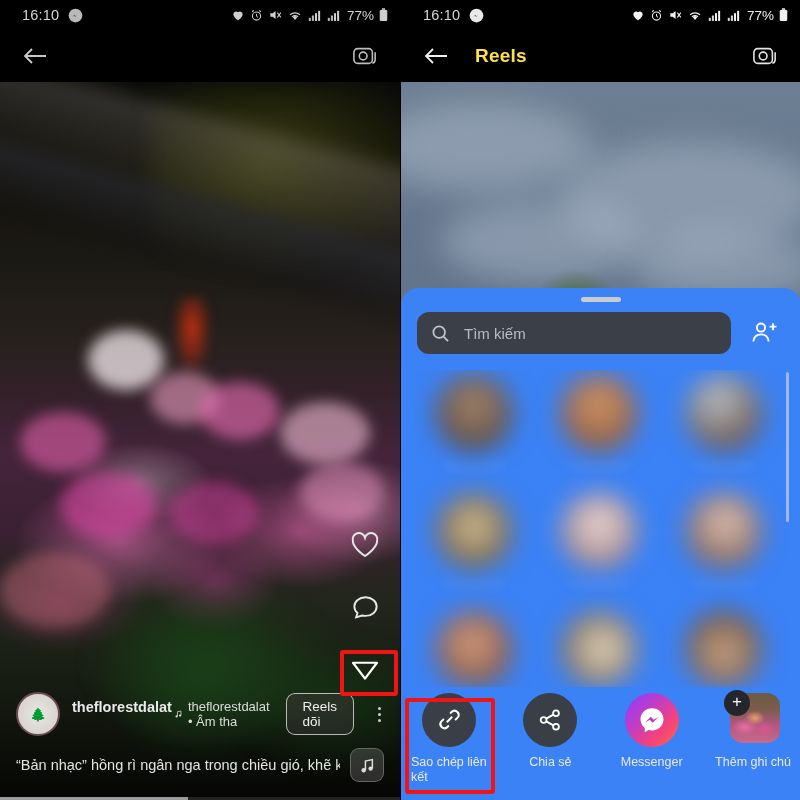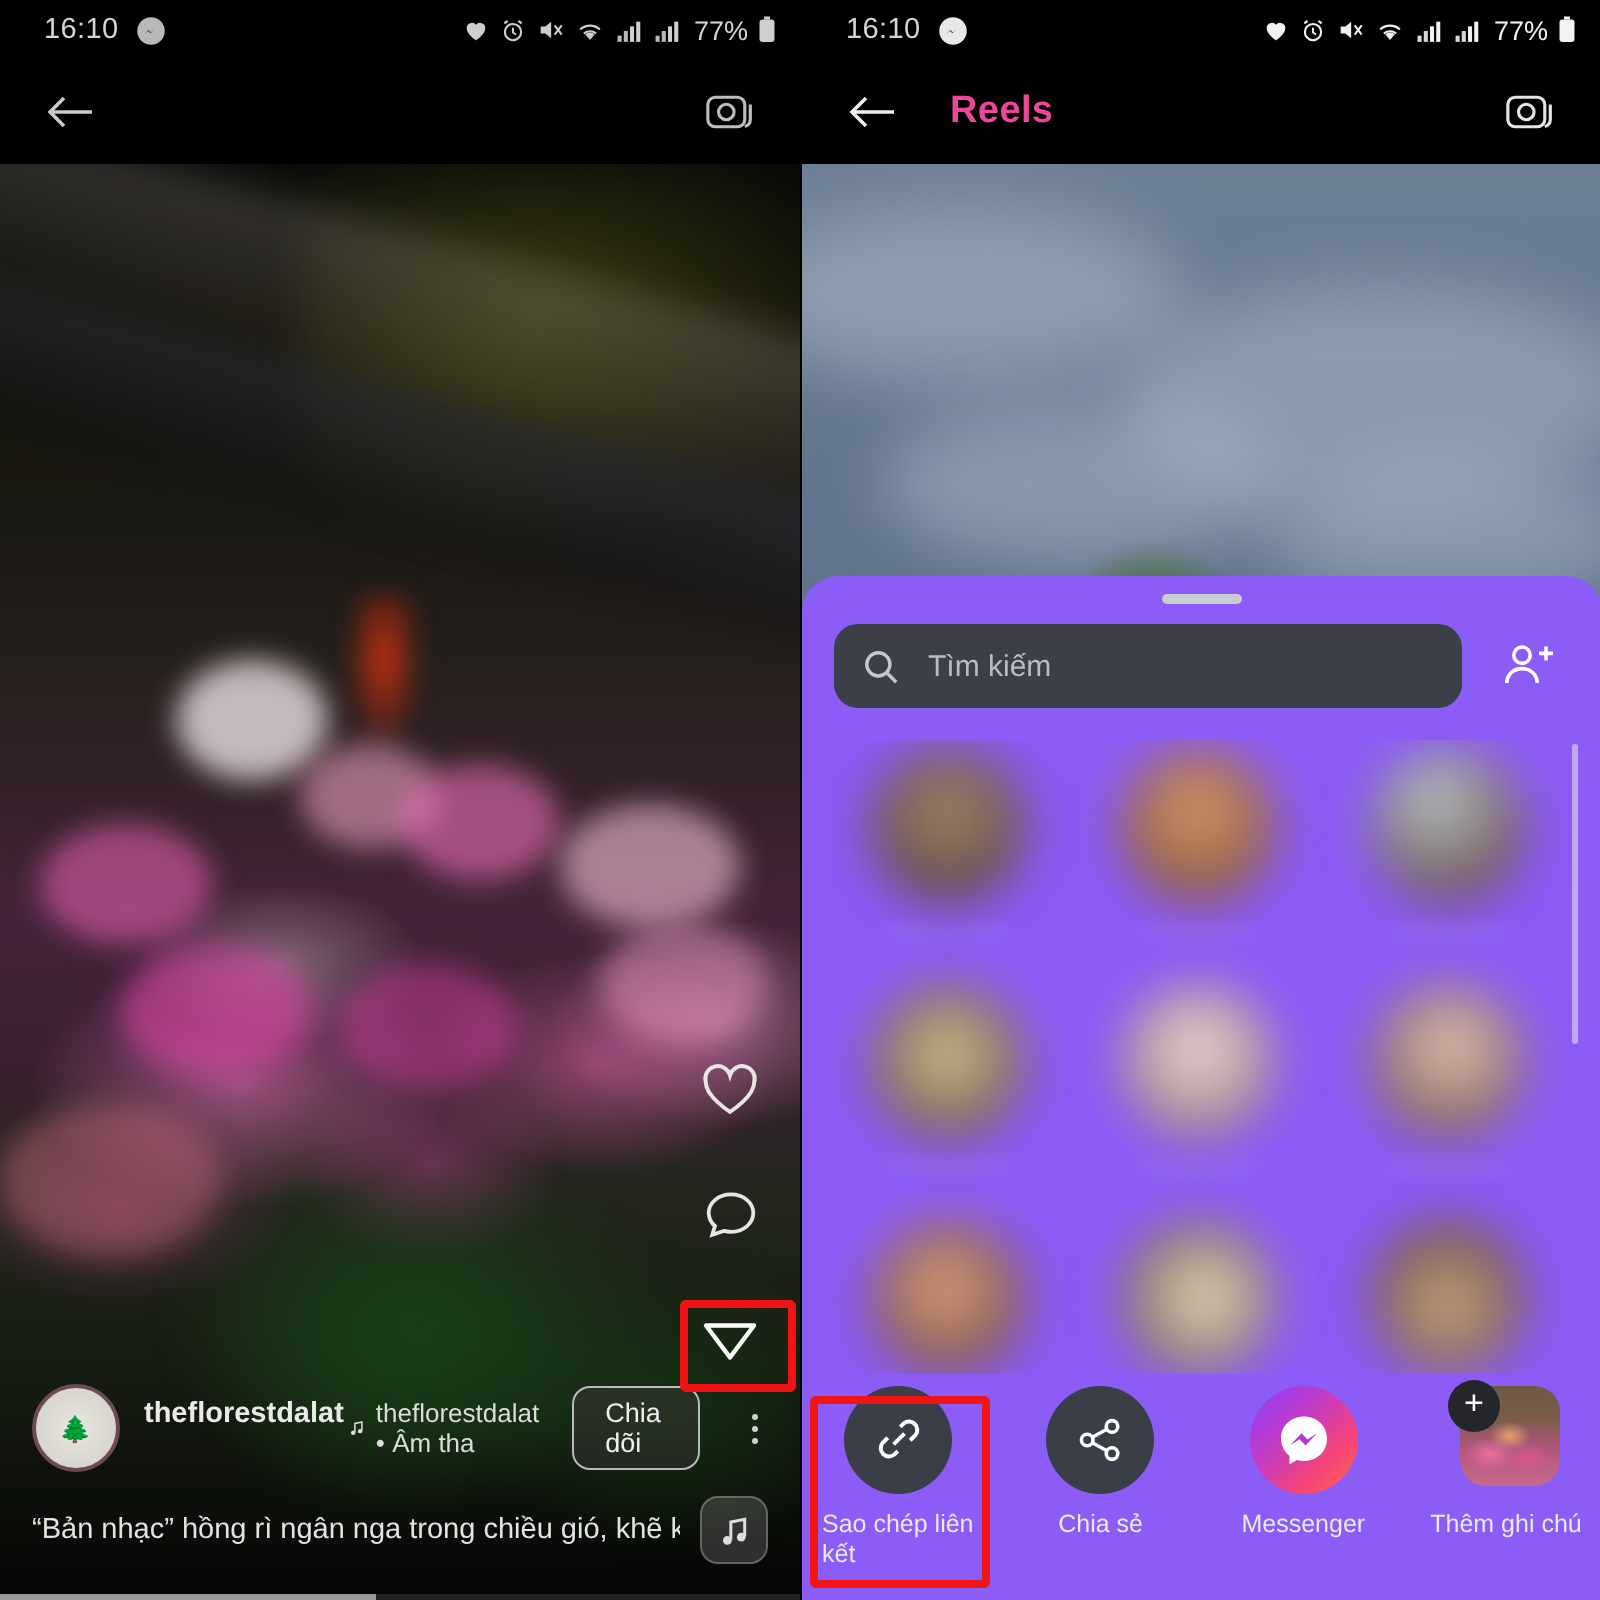--- a/index.html
+++ b/index.html
@@ -26,21 +26,21 @@
   .sb-ico { display: inline-block; line-height: 0; }
   .sb-batt-text { color: #d6d6d6; font-size: 13.5px; margin-left: 1px; }
 
   
   .header {
     position: absolute; top: 30px; left: 0; right: 0; height: 52px;
     display: flex; align-items: center; z-index: 40; background: #000;
     padding: 0 18px;
   }
   .header .back { width: 34px; height: 34px; display: flex; align-items: center; justify-content: center; }
-  .header .title { color: #ec4899; font-size: 19px; font-weight: bold; margin-left: 22px; letter-spacing: .2px; }
+  .header .title { color: #fde047; font-size: 19px; font-weight: bold; margin-left: 22px; letter-spacing: .2px; }
   .header .spacer { flex: 1; }
   .header .cam { width: 34px; height: 34px; display: flex; align-items: center; justify-content: center; }
 
   
   .media-left {
     position: absolute; top: 82px; left: 0; width: 400px; height: 718px;
     overflow: hidden;
     background:
       radial-gradient(ellipse 150px 90px at 120px 460px, rgba(232,120,185,.55), rgba(0,0,0,0) 70%),
       radial-gradient(ellipse 130px 80px at 300px 450px, rgba(226,106,170,.5), rgba(0,0,0,0) 70%),
@@ -139,21 +139,21 @@
       radial-gradient(ellipse 58px 45px at 52% 30%, #4a6b35, rgba(0,0,0,0) 72%),
       radial-gradient(ellipse 50px 42px at 28% 55%, #3b5c2c, rgba(0,0,0,0) 72%),
       radial-gradient(ellipse 52px 46px at 74% 58%, #2f4d24, rgba(0,0,0,0) 72%),
       radial-gradient(ellipse 60px 40px at 50% 82%, #2a4420, rgba(0,0,0,0) 72%);
     filter: blur(1.2px);
   }
 
   
   .sheet {
     position: absolute; left: 0; bottom: 0; width: 400px; height: 512px;
-    background: #8b5cf6; border-radius: 18px 18px 0 0; z-index: 25;
+    background: #3b82f6; border-radius: 18px 18px 0 0; z-index: 25;
     display: flex; flex-direction: column;
   }
   .grabber { width: 40px; height: 5px; border-radius: 3px; background: #c9ccd1; margin: 9px auto 0; }
   .search-row { display: flex; align-items: center; gap: 12px; padding: 10px 14px 0 16px; }
   .searchbox {
     flex: 1; height: 42px; border-radius: 12px; background: #3b3f48;
     display: flex; align-items: center; gap: 14px; padding: 0 14px;
   }
   .searchbox .ph { color: #b9bcc3; font-size: 15px; }
   .addpeople { width: 44px; height: 42px; display: flex; align-items: center; justify-content: center; }
@@ -326,21 +326,21 @@
             <span class="uname">theflorestdalat</span>
             <span class="audio">
               <svg width="11" height="12" viewBox="0 0 12 13">
                   <path d="M4.2 10.3V2.6l6-1.2v7.5" fill="none" stroke="#dcdcdc" stroke-width="1.3"></path>
                   <circle cx="2.7" cy="10.6" r="1.9" fill="#dcdcdc"></circle>
                   <circle cx="8.7" cy="9.2" r="1.9" fill="#dcdcdc"></circle>
                 </svg>
               <span>theflorestdalat • Âm tha</span>
             </span>
           </div>
-          <div class="follow">Chia dõi</div>
+          <div class="follow">Reels dõi</div>
           <div class="dots">
             <i></i>
               <i></i>
               <i></i>
           </div>
         </div>
         <div class="caption-row">
           <span class="caption">“Bản nhạc” hồng rì ngân nga trong chiều gió, khẽ khà ...</span>
           <div class="music-sq">
             <svg width="15" height="15" viewBox="0 0 12 13">

